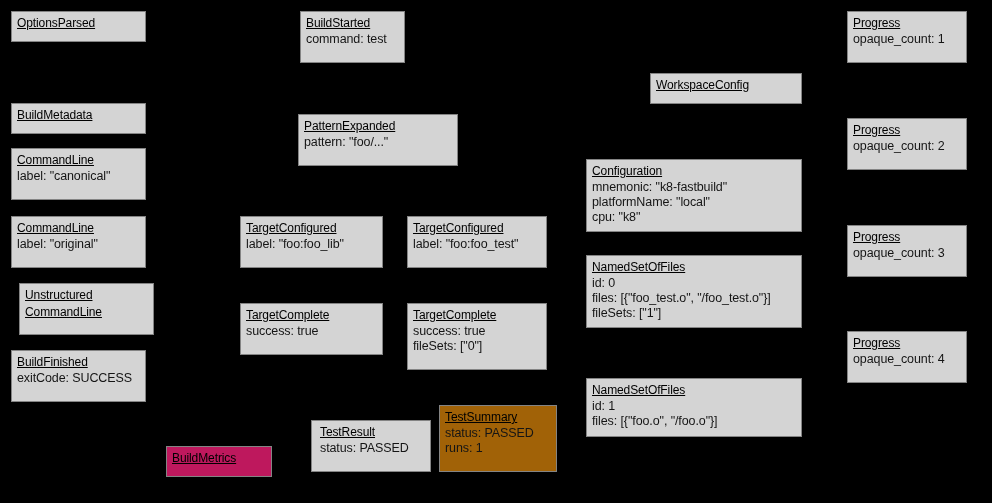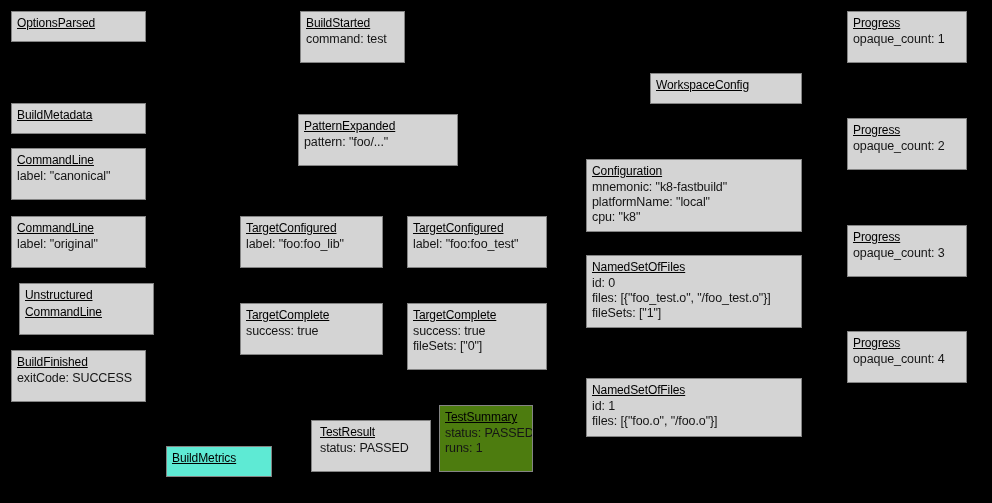--- a/index.html
+++ b/index.html
@@ -69,21 +69,21 @@
       <div class="node-field">label: "original"</div>
     </div>
     <div class="node" style="left: 11px; top: 283px; width: 135px; height: 52px; background: rgb(212, 212, 212); border-color: rgb(132, 132, 132); margin-left: 8px;">
       <div class="node-title" style="color: rgb(0, 0, 0);">Unstructured
 CommandLine</div>
     </div>
     <div class="node" style="left: 11px; top: 350px; width: 135px; height: 52px; background: rgb(212, 212, 212); border-color: rgb(132, 132, 132);">
       <div class="node-title" style="color: rgb(0, 0, 0);">BuildFinished</div>
       <div class="node-field">exitCode: SUCCESS</div>
     </div>
-    <div class="node" style="left: 166px; top: 446px; width: 106px; height: 31px; background: #5eead4; border-color: rgb(132, 132, 132);">
+    <div class="node" style="left: 166px; top: 446px; width: 106px; height: 31px; background: #be185d; border-color: rgb(132, 132, 132);">
       <div class="node-title" style="color: rgb(0, 0, 0);">BuildMetrics</div>
     </div>
     <div class="node" style="left: 300px; top: 11px; width: 105px; height: 52px; background: rgb(212, 212, 212); border-color: rgb(132, 132, 132);">
       <div class="node-title" style="color: rgb(0, 0, 0);">BuildStarted</div>
       <div class="node-field">command: test</div>
     </div>
     <div class="node" style="left: 298px; top: 114px; width: 160px; height: 52px; background: rgb(212, 212, 212); border-color: rgb(132, 132, 132);">
       <div class="node-title" style="color: rgb(0, 0, 0);">PatternExpanded</div>
       <div class="node-field">pattern: "foo/..."</div>
     </div>
@@ -101,21 +101,21 @@
     </div>
     <div class="node" style="left: 407px; top: 303px; width: 140px; height: 67px; background: rgb(212, 212, 212); border-color: rgb(132, 132, 132);">
       <div class="node-title" style="color: rgb(0, 0, 0);">TargetComplete</div>
       <div class="node-field">success: true</div>
       <div class="node-field">fileSets: ["0"]</div>
     </div>
     <div class="node" style="left: 311px; top: 420px; width: 120px; height: 52px; background: rgb(212, 212, 212); border-color: rgb(132, 132, 132); padding-left: 8px;">
       <div class="node-title" style="color: rgb(0, 0, 0);">TestResult</div>
       <div class="node-field">status: PASSED</div>
     </div>
-    <div class="node" style="left: 439px; top: 405px; width: 94px; height: 67px; background: #4d7c0f; border-color: rgb(132, 132, 132);">
+    <div class="node" style="left: 439px; top: 405px; width: 118px; height: 67px; background: #a16207; border-color: rgb(132, 132, 132);">
       <div class="node-title" style="color: rgb(0, 0, 0);">TestSummary</div>
       <div class="node-field">status: PASSED</div>
       <div class="node-field">runs: 1</div>
     </div>
     <div class="node" style="left: 650px; top: 73px; width: 152px; height: 31px; background: rgb(212, 212, 212); border-color: rgb(132, 132, 132);">
       <div class="node-title" style="color: rgb(0, 0, 0);">WorkspaceConfig</div>
     </div>
     <div class="node" style="left: 586px; top: 159px; width: 216px; height: 73px; background: rgb(212, 212, 212); border-color: rgb(132, 132, 132);">
       <div class="node-title" style="color: rgb(0, 0, 0);">Configuration</div>
       <div class="node-field">mnemonic: "k8-fastbuild"</div>

